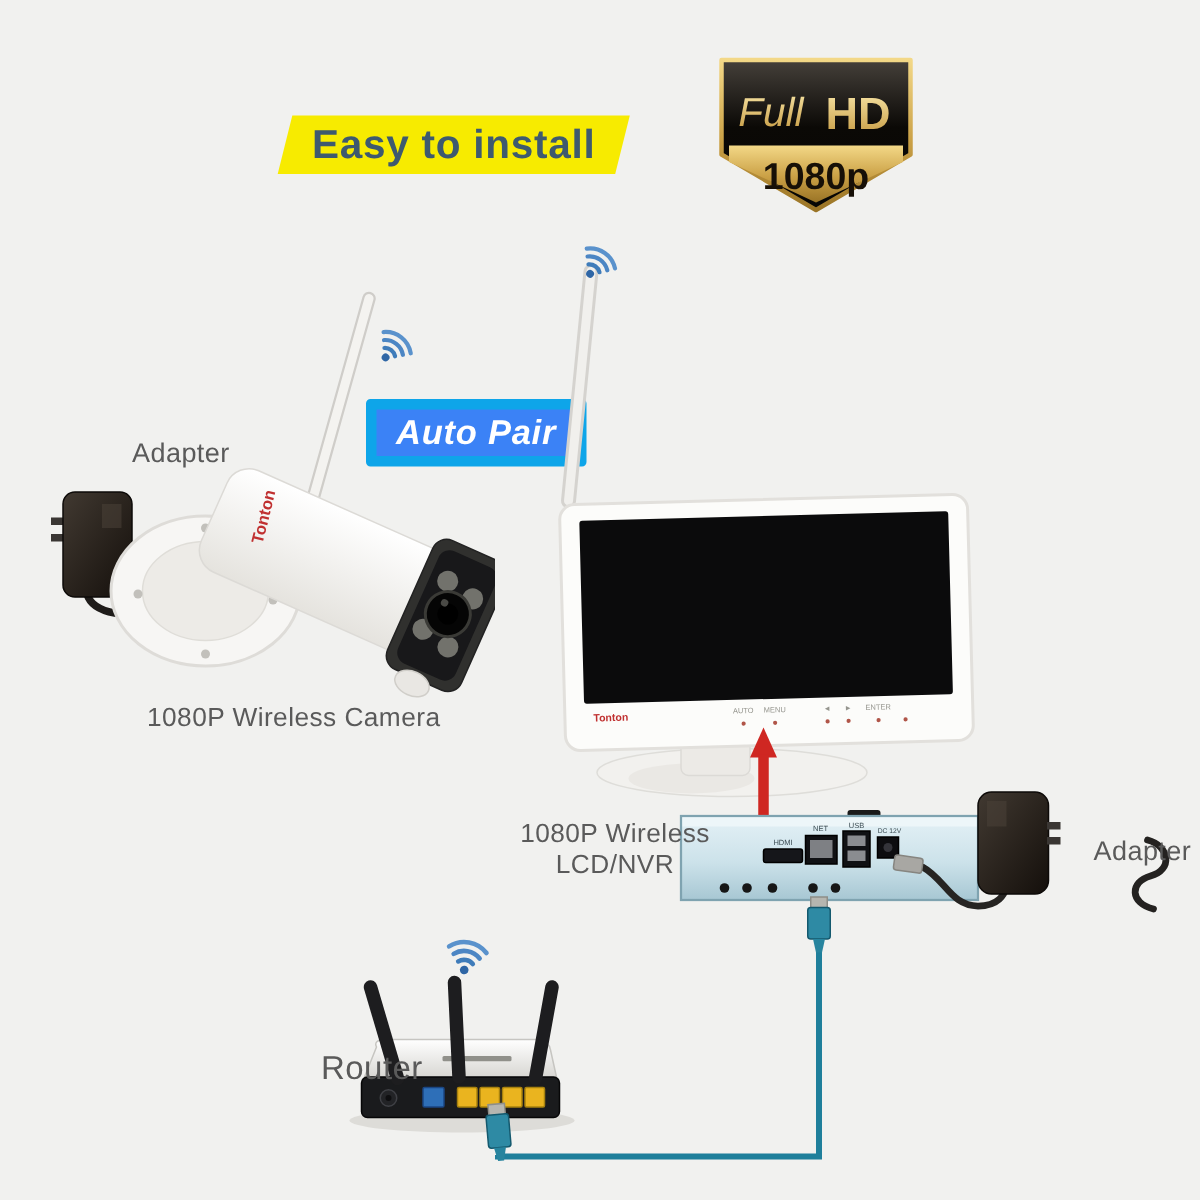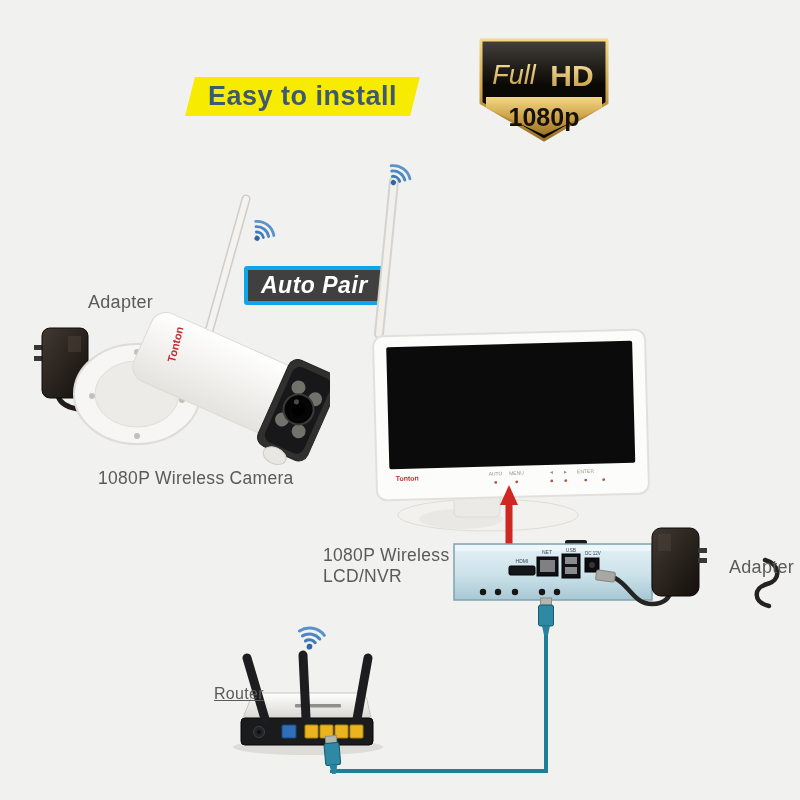--- a/index.html
+++ b/index.html
@@ -4,27 +4,27 @@
 <style>
   html,body{margin:0;padding:0;}
   body{font-family:"Liberation Sans", sans-serif;}
   #stage{position:relative;width:800px;height:800px;background:#f1f1ef;overflow:hidden;}
   .abs{position:absolute;}
   .label{color:#5a5a5a;font-size:18px;letter-spacing:.3px;margin-left:32px;}
   
   .banner{left:190px;top:77px;background:#f7eb00;transform:skewX(-14deg);padding:4px 18px;}
   .banner span{display:inline-block;transform:skewX(14deg);font-size:27px;font-weight:700;color:#3e5a6f;letter-spacing:.5px;}
   
-  .autopair{left:244px;top:266px;background:#404040;border:4px solid #0ea5e9;border-radius:3px;padding:2px 13px;}
+  .autopair{left:244px;top:266px;background:#3b82f6;border:7px solid #0ea5e9;border-radius:3px;padding:2px 13px;}
   .autopair span{color:#ffffff;font-size:23px;font-weight:700;font-style:italic;letter-spacing:.5px;}
   .lbl-adapter-left{left:56px;top:292px;}
   .lbl-camera{left:66px;top:468px;font-size:17.5px;}
-  .lbl-nvr{left:291px;top:545px;width:148px;text-align:left;font-size:17.5px;line-height:21px;}
+  .lbl-nvr{left:304px;top:545px;width:148px;text-align:center;font-size:17.5px;line-height:21px;}
   .lbl-adapter-right{left:697px;top:557px;}
-  .lbl-router{left:182px;top:685px;font-size:16px;text-decoration:underline;}
+  .lbl-router{left:182px;top:699px;font-size:22px;}
   svg text{font-family:"Liberation Sans", sans-serif;}
 </style>
 </head>
 <body>
 
 <div id="stage">
 
   <svg width="0" height="0" style="position:absolute" aria-hidden="true">
     <defs>
       <symbol id="wifi" viewBox="-16 -16 32 32">

